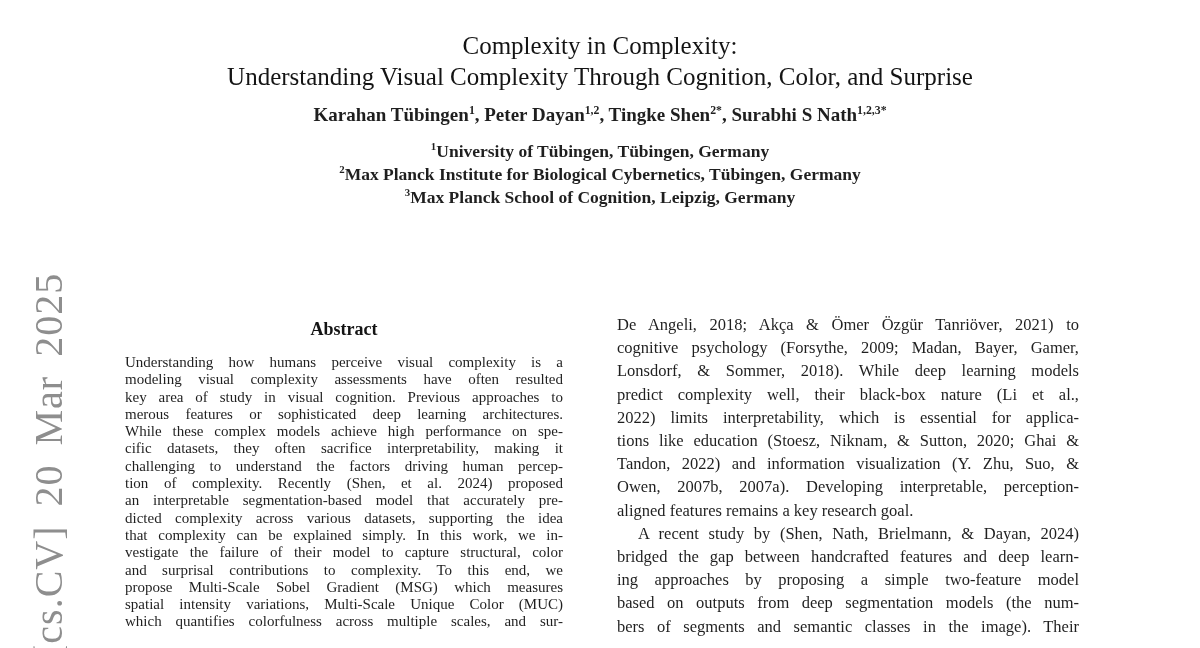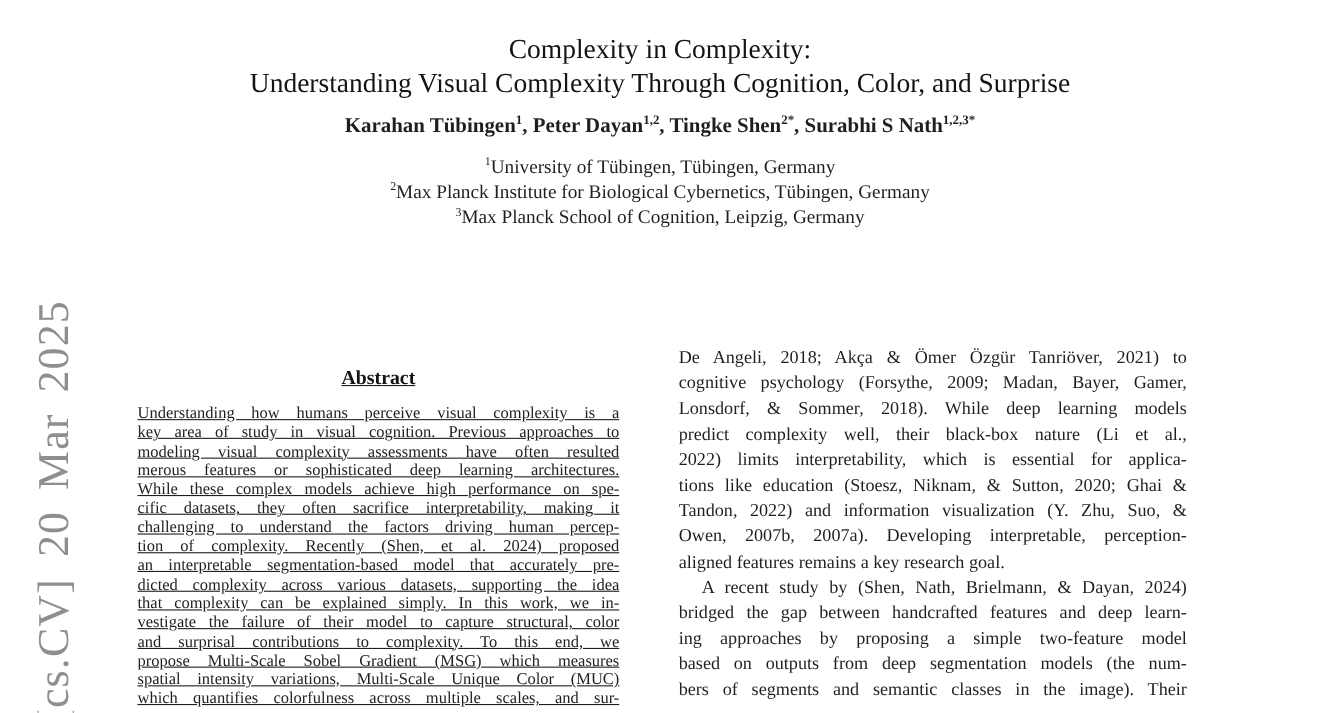--- a/index.html
+++ b/index.html
@@ -50,29 +50,29 @@
     line-height: 23px;
   }
   .authors sup, .affil sup {
     font-size: 0.62em;
     line-height: 0;
   }
   .affils { margin-top: 14px; }
   .affil {
     font-size: 17.5px;
     line-height: 23px;
+    font-weight: bold;
   }
 
   
   .abstract-col {
     position: absolute;
     left: 125px;
-    top: 332px;
+    top: 318px;
     width: 438px;
-    text-decoration: underline;
   }
   .abstract-heading {
     margin: 0 0 14px 0;
     text-align: center;
     font-size: 18px;
     font-weight: bold;
     line-height: 22px;
     color: #141414;
   }
   .abs-text {
@@ -119,22 +119,22 @@
       <div class="affil"><sup>1</sup><span>University of Tübingen, Tübingen, Germany</span></div>
       <div class="affil"><sup>2</sup><span>Max Planck Institute for Biological Cybernetics, Tübingen, Germany</span></div>
       <div class="affil"><sup>3</sup><span>Max Planck School of Cognition, Leipzig, Germany</span></div>
     </div>
   </div>
 
   <section class="abstract-col">
     <h2 class="abstract-heading">Abstract</h2>
     <div class="abs-text para">
         <div class="tline">Understanding how humans perceive visual complexity is a</div>
+        <div class="tline">modeling visual complexity assessments have often resulted</div>
         <div class="tline">key area of study in visual cognition. Previous approaches to</div>
-        <div class="tline">modeling visual complexity assessments have often resulted</div>
         <div class="tline">merous features or sophisticated deep learning architectures.</div>
         <div class="tline">While these complex models achieve high performance on spe-</div>
         <div class="tline">cific datasets, they often sacrifice interpretability, making it</div>
         <div class="tline">challenging to understand the factors driving human percep-</div>
         <div class="tline">tion of complexity.  Recently (Shen, et al.  2024) proposed</div>
         <div class="tline">an interpretable segmentation-based model that accurately pre-</div>
         <div class="tline">dicted complexity across various datasets, supporting the idea</div>
         <div class="tline">that complexity can be explained simply. In this work, we in-</div>
         <div class="tline">vestigate the failure of their model to capture structural, color</div>
         <div class="tline">and surprisal contributions to complexity.  To this end, we</div>

